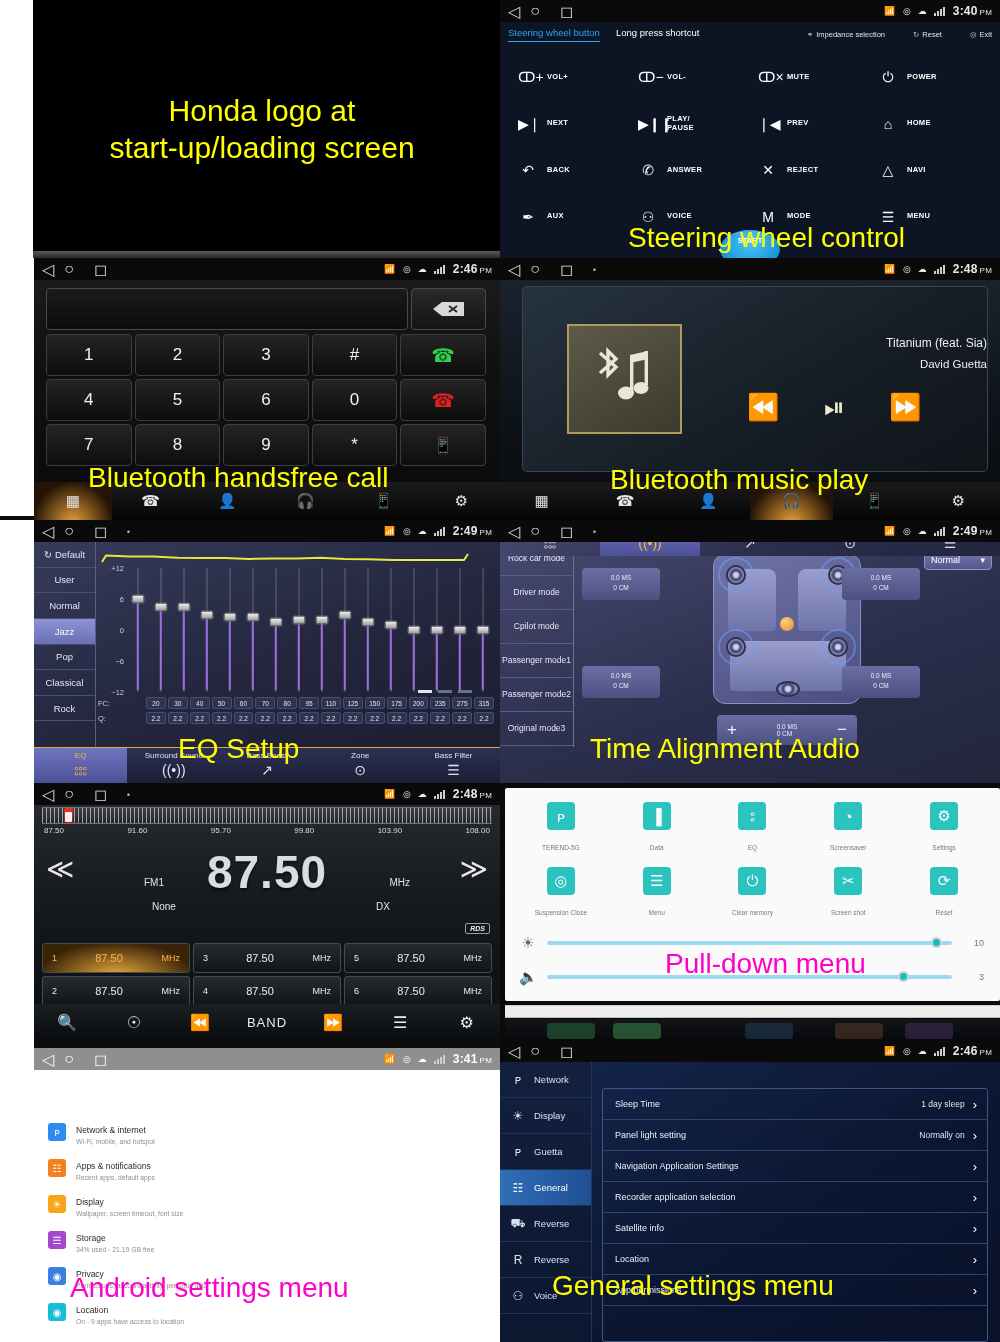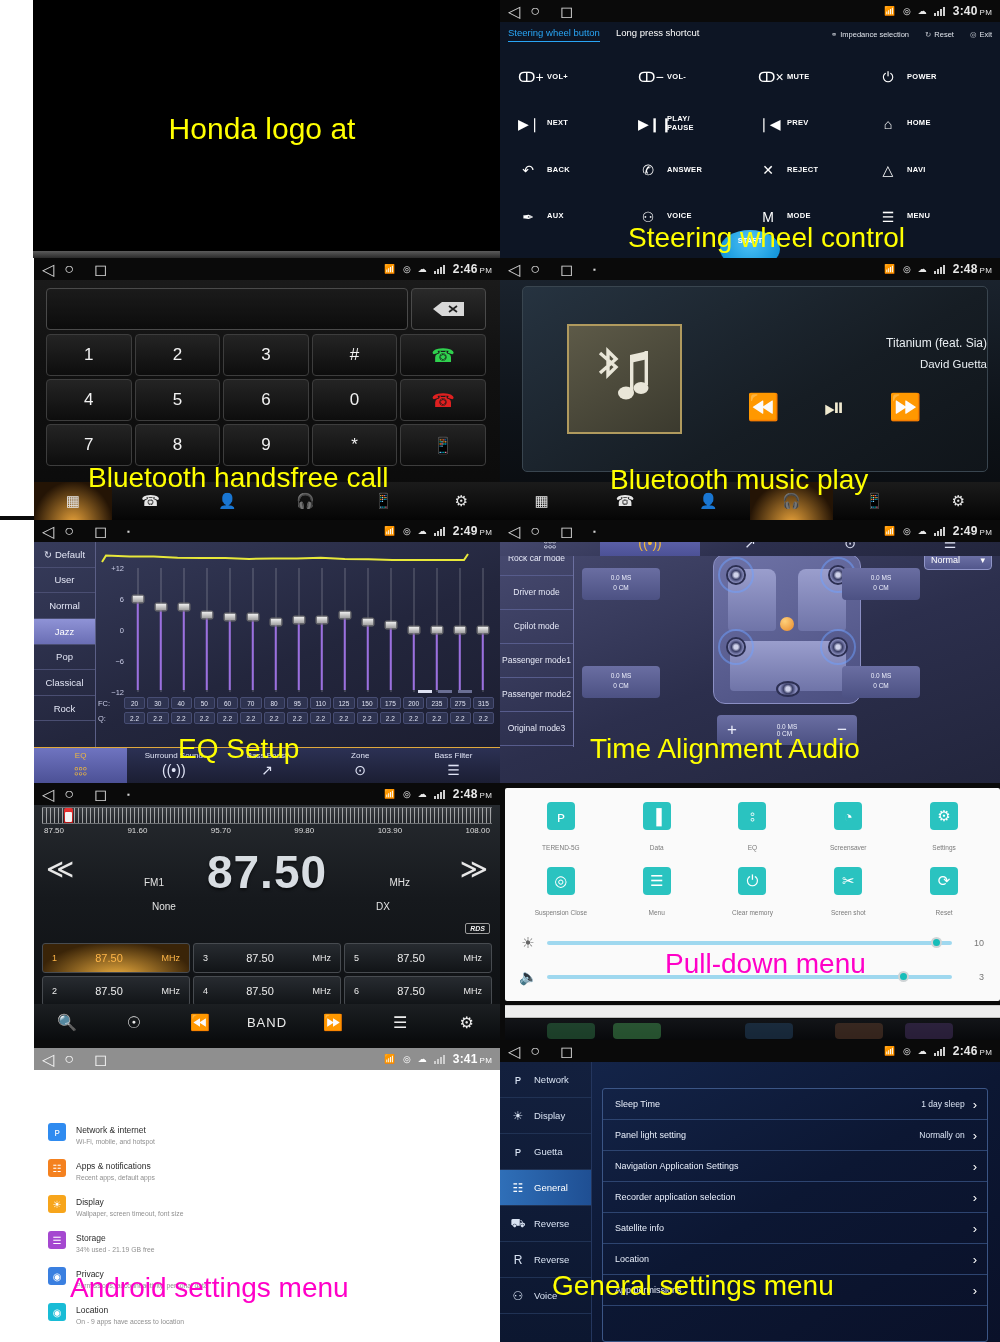--- a/index.html
+++ b/index.html
@@ -35,21 +35,21 @@
                    background:linear-gradient(to bottom,#5b5b5b,#2a2a2a); }
   .splash-txt { color:#ffff00; font-size:30px; line-height:1.25; text-align:center;
                 padding-left:24px; }
 
   
   .swc { position:absolute; inset:0; background:#0d1524; }
   .swc-top { position:absolute; top:22px; left:0; right:0; height:24px;
              display:flex; align-items:center; padding:0 8px; }
   .swc-tab { font-size:9.5px; color:#fff; margin-right:16px; padding-bottom:3px; }
   .swc-tab.active { color:#29a5f5; border-bottom:1.5px solid #29a5f5; }
-  .swc-actions { margin-left:auto; display:flex; gap:16px; font-size:7.5px;
+  .swc-actions { margin-left:auto; display:flex; gap:28px; font-size:7.5px;
                  color:#dfe3ea; align-items:center; }
   .swc-actions span.g { margin-right:3px; opacity:.8; }
   .swc-grid { position:absolute; top:54px; left:10px; right:10px; bottom:18px;
               display:grid; grid-template-columns:repeat(4,1fr); grid-template-rows:repeat(4,1fr); }
   .swc-btn { display:flex; align-items:center; gap:9px; color:#fff; padding-left:8px; }
   .swc-btn .ic { width:20px; text-align:center; font-size:14px; }
   .swc-btn .lb { font-size:7.5px; font-weight:bold; letter-spacing:.3px; line-height:1.15; }
   .swc-start { position:absolute; left:50%; transform:translateX(-50%); bottom:-10px;
                width:60px; height:38px; border-radius:50%;
                background:radial-gradient(circle at 50% 30%,#4fc3f7,#0288d1);
@@ -111,21 +111,21 @@
   .eq-col { flex:1; position:relative; }
   .eq-track { position:absolute; left:50%; transform:translateX(-50%); top:0; bottom:0;
               width:2px; background:rgba(255,255,255,.14); }
   .eq-fill { position:absolute; left:50%; transform:translateX(-50%); bottom:2px;
              width:2.5px; background:#9b6fe0; }
   .eq-knob { position:absolute; left:50%; transform:translate(-50%,-50%);
              width:13px; height:9px; border-radius:2px;
              background:linear-gradient(180deg,#f2f2f2,#9b9b9b); border:1px solid #6a6a6a; }
   .eq-rows { position:absolute; left:2px; right:6px; top:155px; }
   .eq-row { display:flex; align-items:center; margin-bottom:3px; }
-  .eq-row .rl { width:26px; color:#c9cce6; font-size:7.5px; }
+  .eq-row .rl { width:48px; color:#c9cce6; font-size:7.5px; }
   .eq-row .rc { flex:1; display:flex; gap:2px; }
   .eq-cellv { flex:1; height:12px; background:#2e3350; border:1px solid #474d73;
               border-radius:2px; color:#dfe2f2; font-size:6.5px;
               display:flex; align-items:center; justify-content:center; }
   .aubar { position:absolute; left:34px; right:0; bottom:0; height:36px;
            background:linear-gradient(180deg,#2c3154,#1b1e33);
            border-top:1px solid #e0a93c; display:flex; }
   .aubar.ta { left:0; }
   .aubar .tb { flex:1; position:relative; text-align:center; color:#dfe3f5; }
   .aubar .tb .tl { font-size:8px; display:block; padding-top:3px; }
@@ -278,20 +278,21 @@
 </style>
 </head>
 <body>
 
 <div class="grid">
 
   <div class="cell">
     <div class="splash">
       <div class="splash-txt">
         <div>Honda logo at</div>
+        <div>start-up/loading screen</div>
       </div>
     </div>
     <div class="splash-pad"></div>
     <div class="splash-bottom"></div>
   </div>
 
   <div class="cell">
     <div class="swc">
       <div class="statusbar">
         <span class="nav-ic">◁</span>

